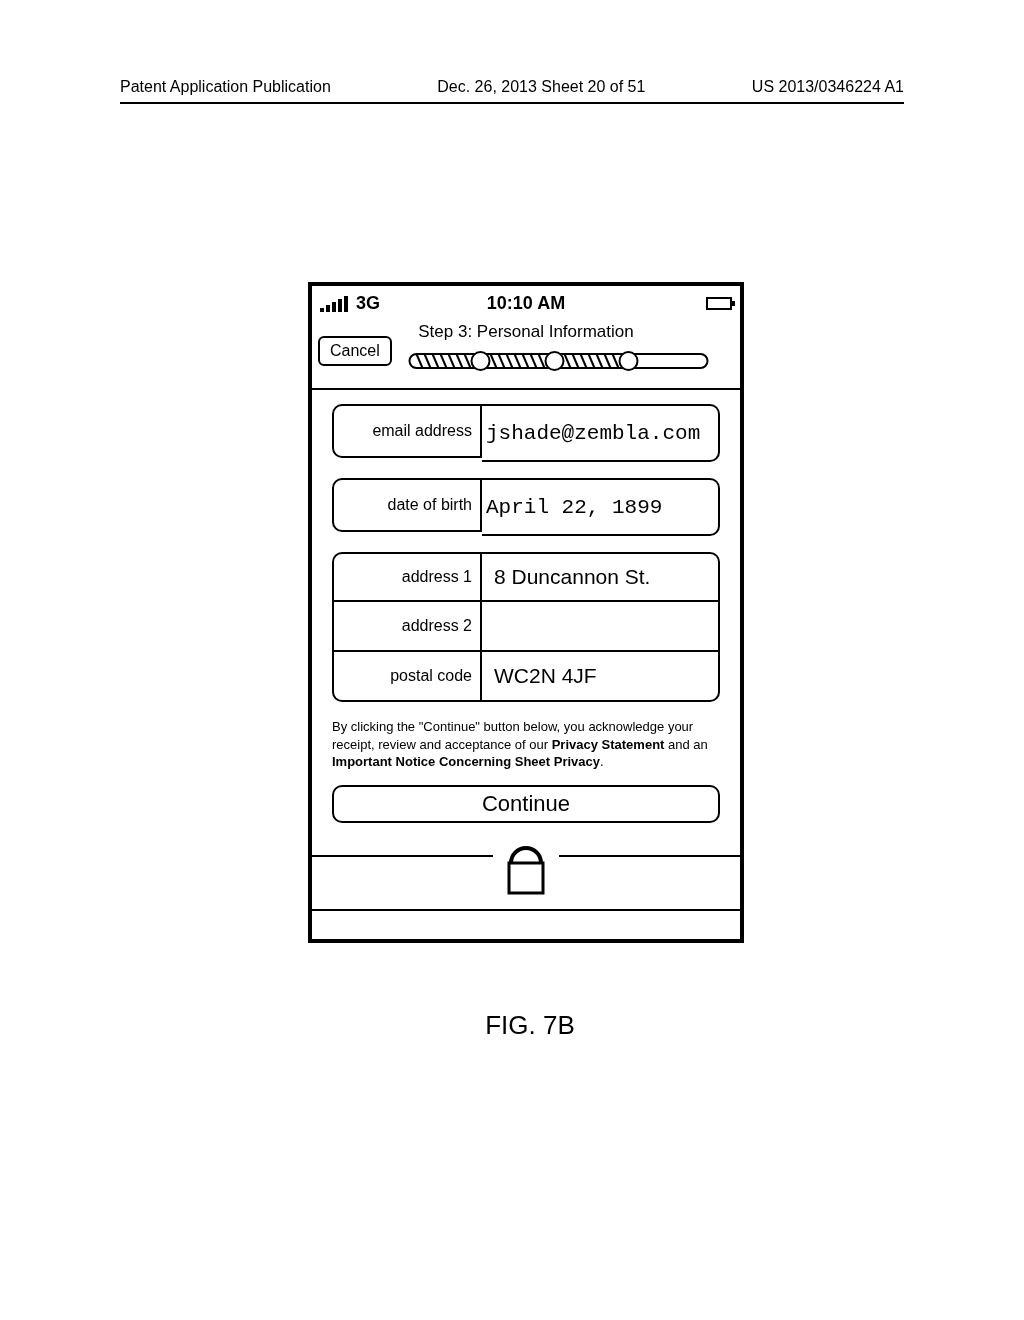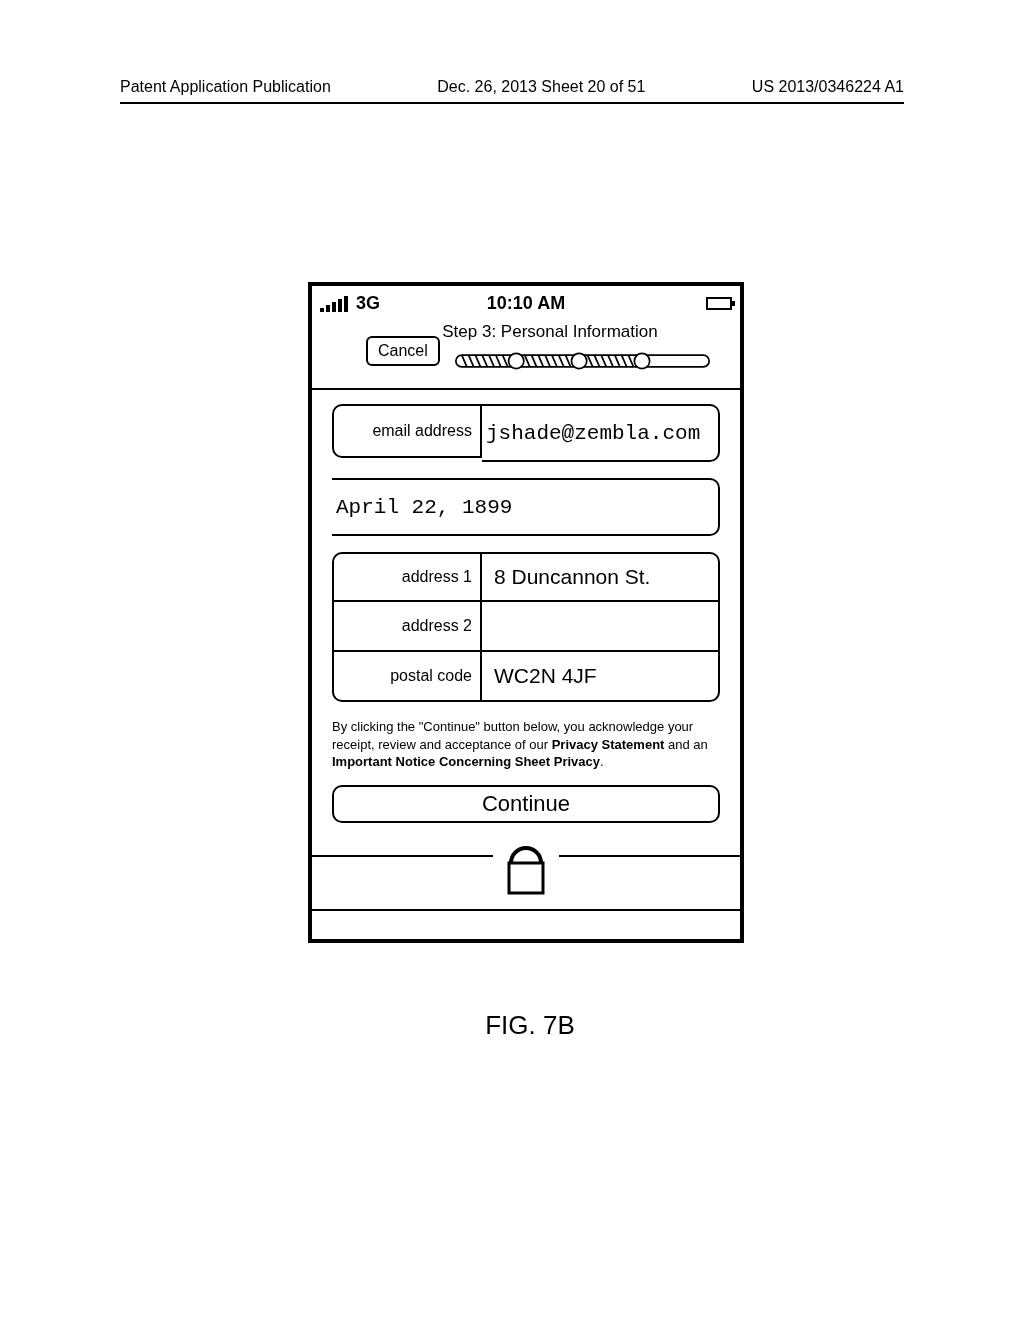--- a/index.html
+++ b/index.html
@@ -74,21 +74,20 @@
     content: "";
     position: absolute;
     right: -5px; top: 2px;
     width: 3px; height: 5px;
     background: #000;
   }
 
   .nav-row {
     position: relative;
     height: 70px;
-    margin-left: 48px;
   }
   .step-title {
     text-align: center;
     font-size: 17px;
     padding-top: 4px;
   }
   .cancel-btn {
     position: absolute;
     left: 6px;
     top: 18px;
@@ -287,20 +286,21 @@
   </div>
 
   <div class="form-area">
 
     <div class="field-row">
       <div class="field-label">email address</div>
       <div class="field-value">jshade@zembla.com</div>
     </div>
 
     <div class="field-row">
+      <div class="field-label">date of birth</div>
       <div class="field-value">April 22, 1899</div>
     </div>
 
     <div class="stack">
       <div class="stack-row">
         <div class="s-label">address 1</div>
         <div class="s-value">8 Duncannon St.</div>
       </div>
       <div class="stack-row">
         <div class="s-label">address 2</div>

